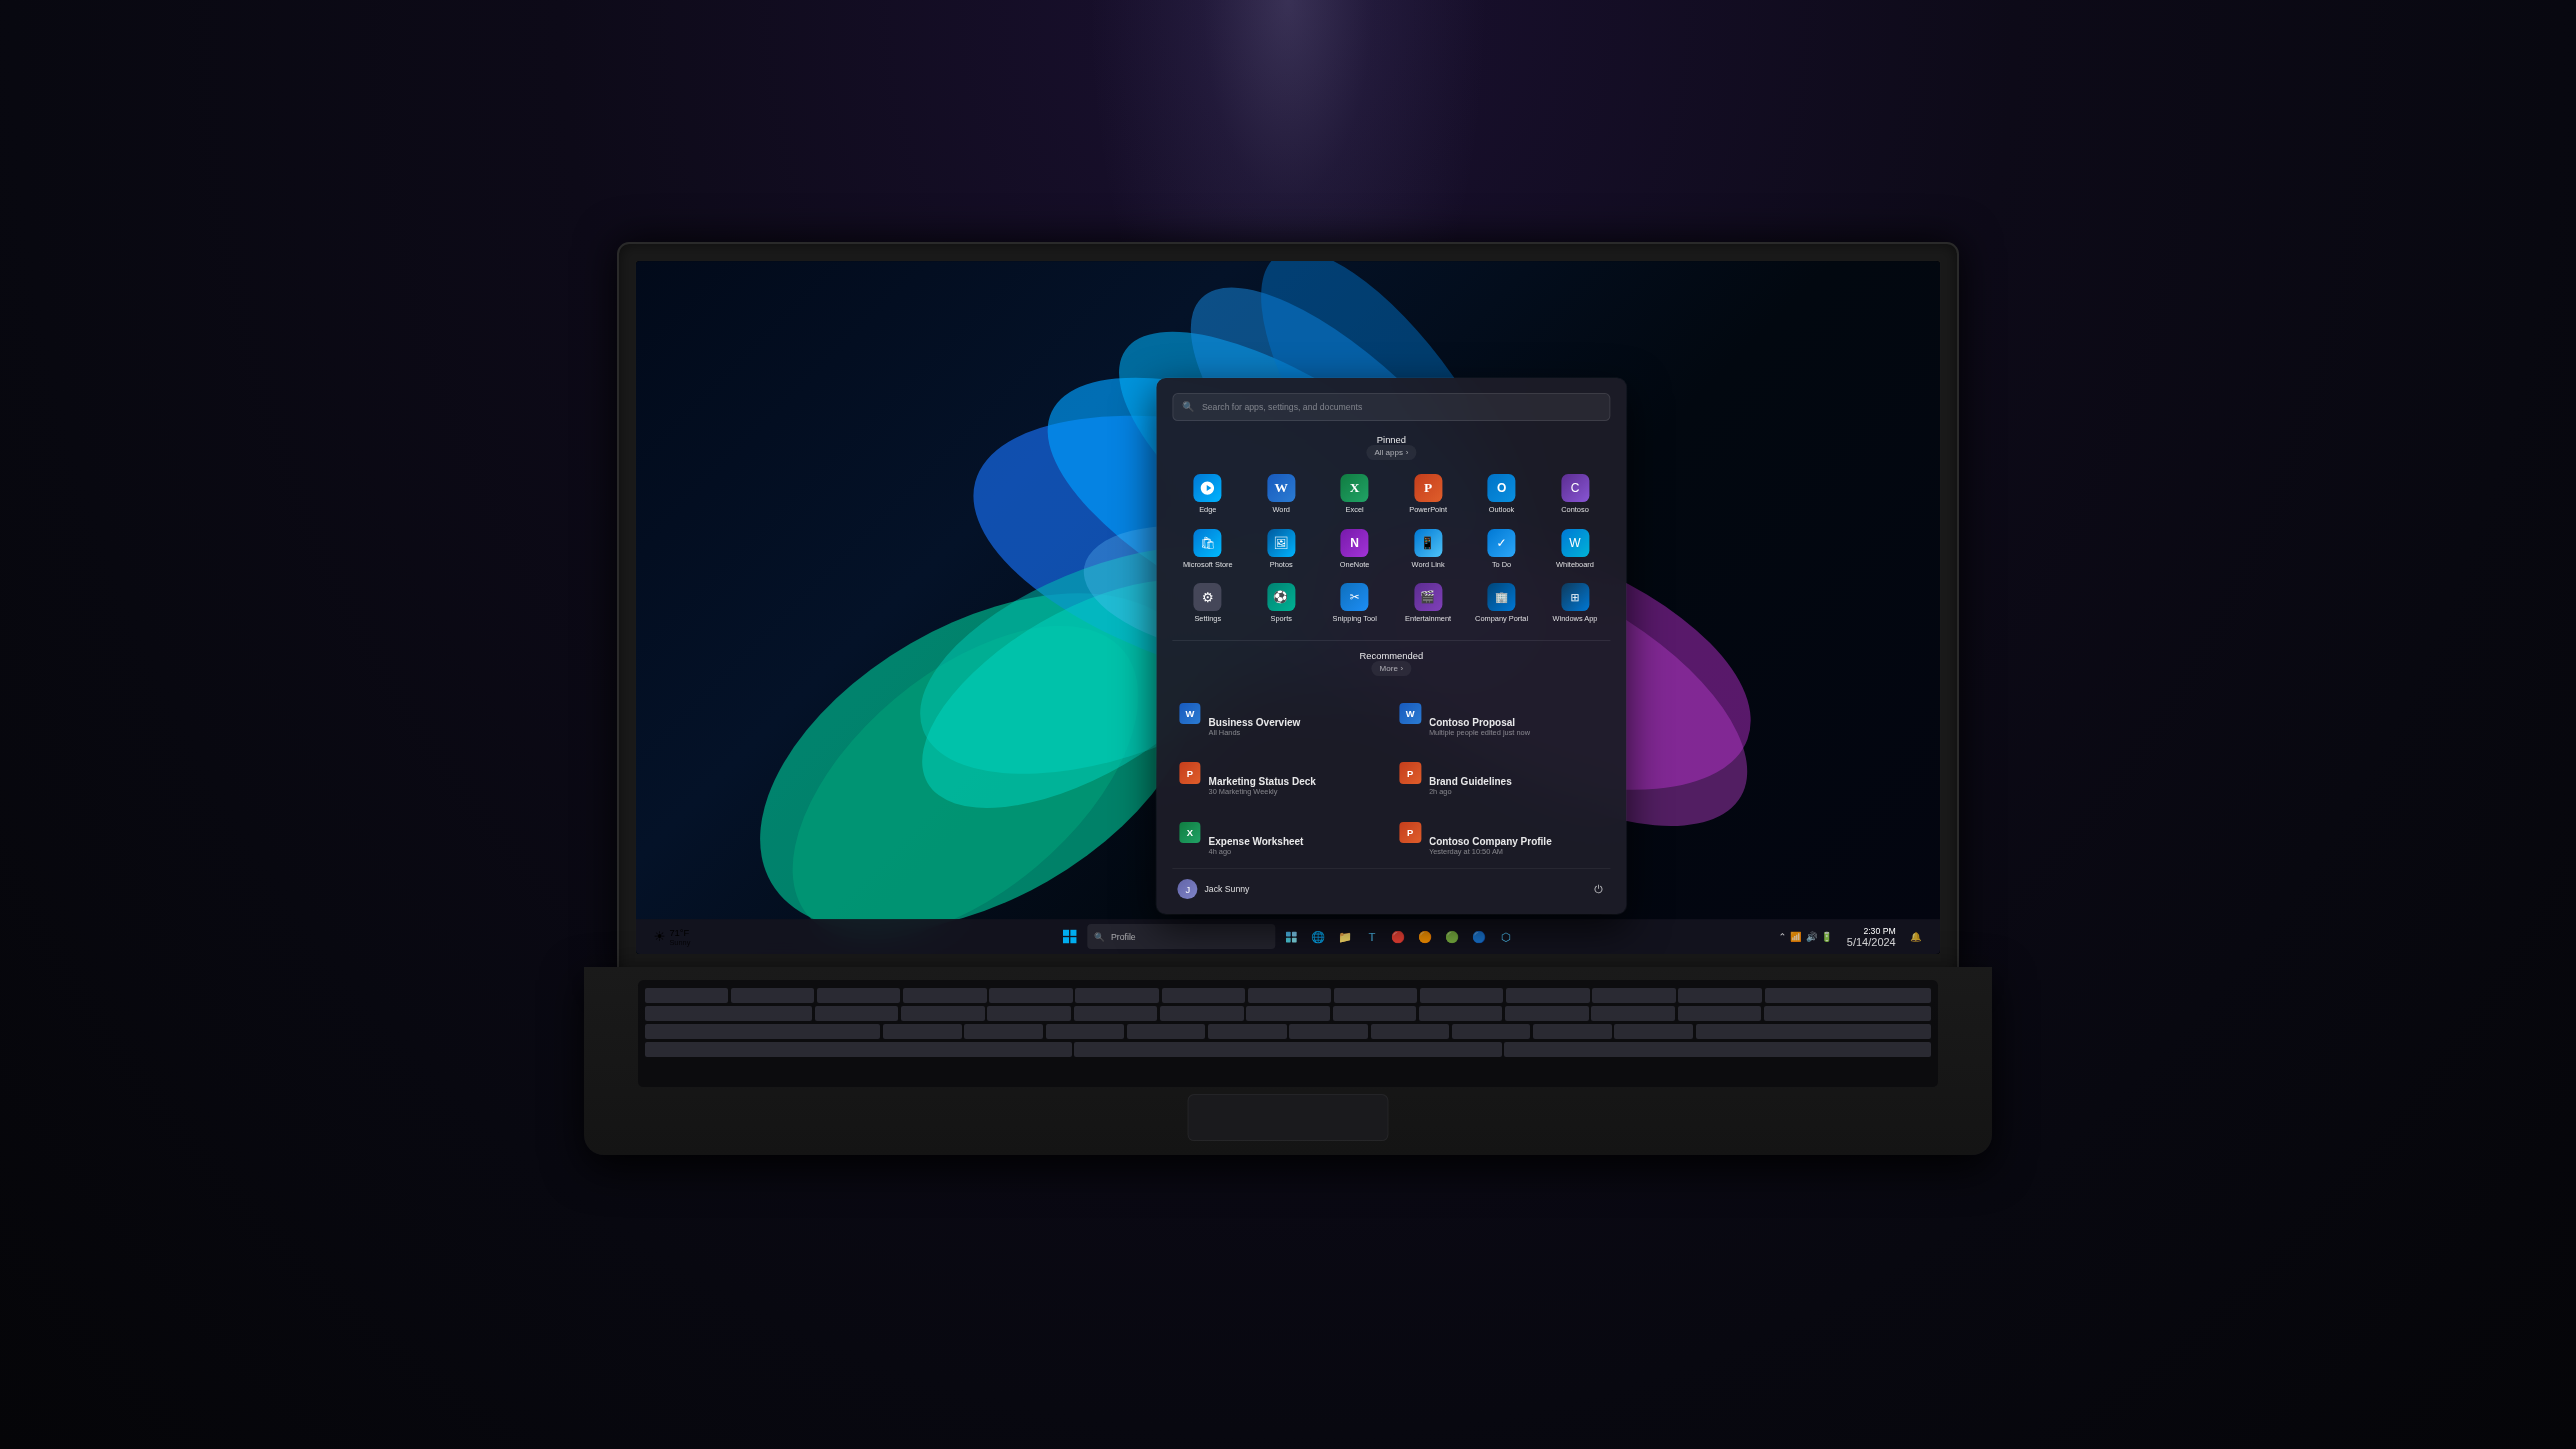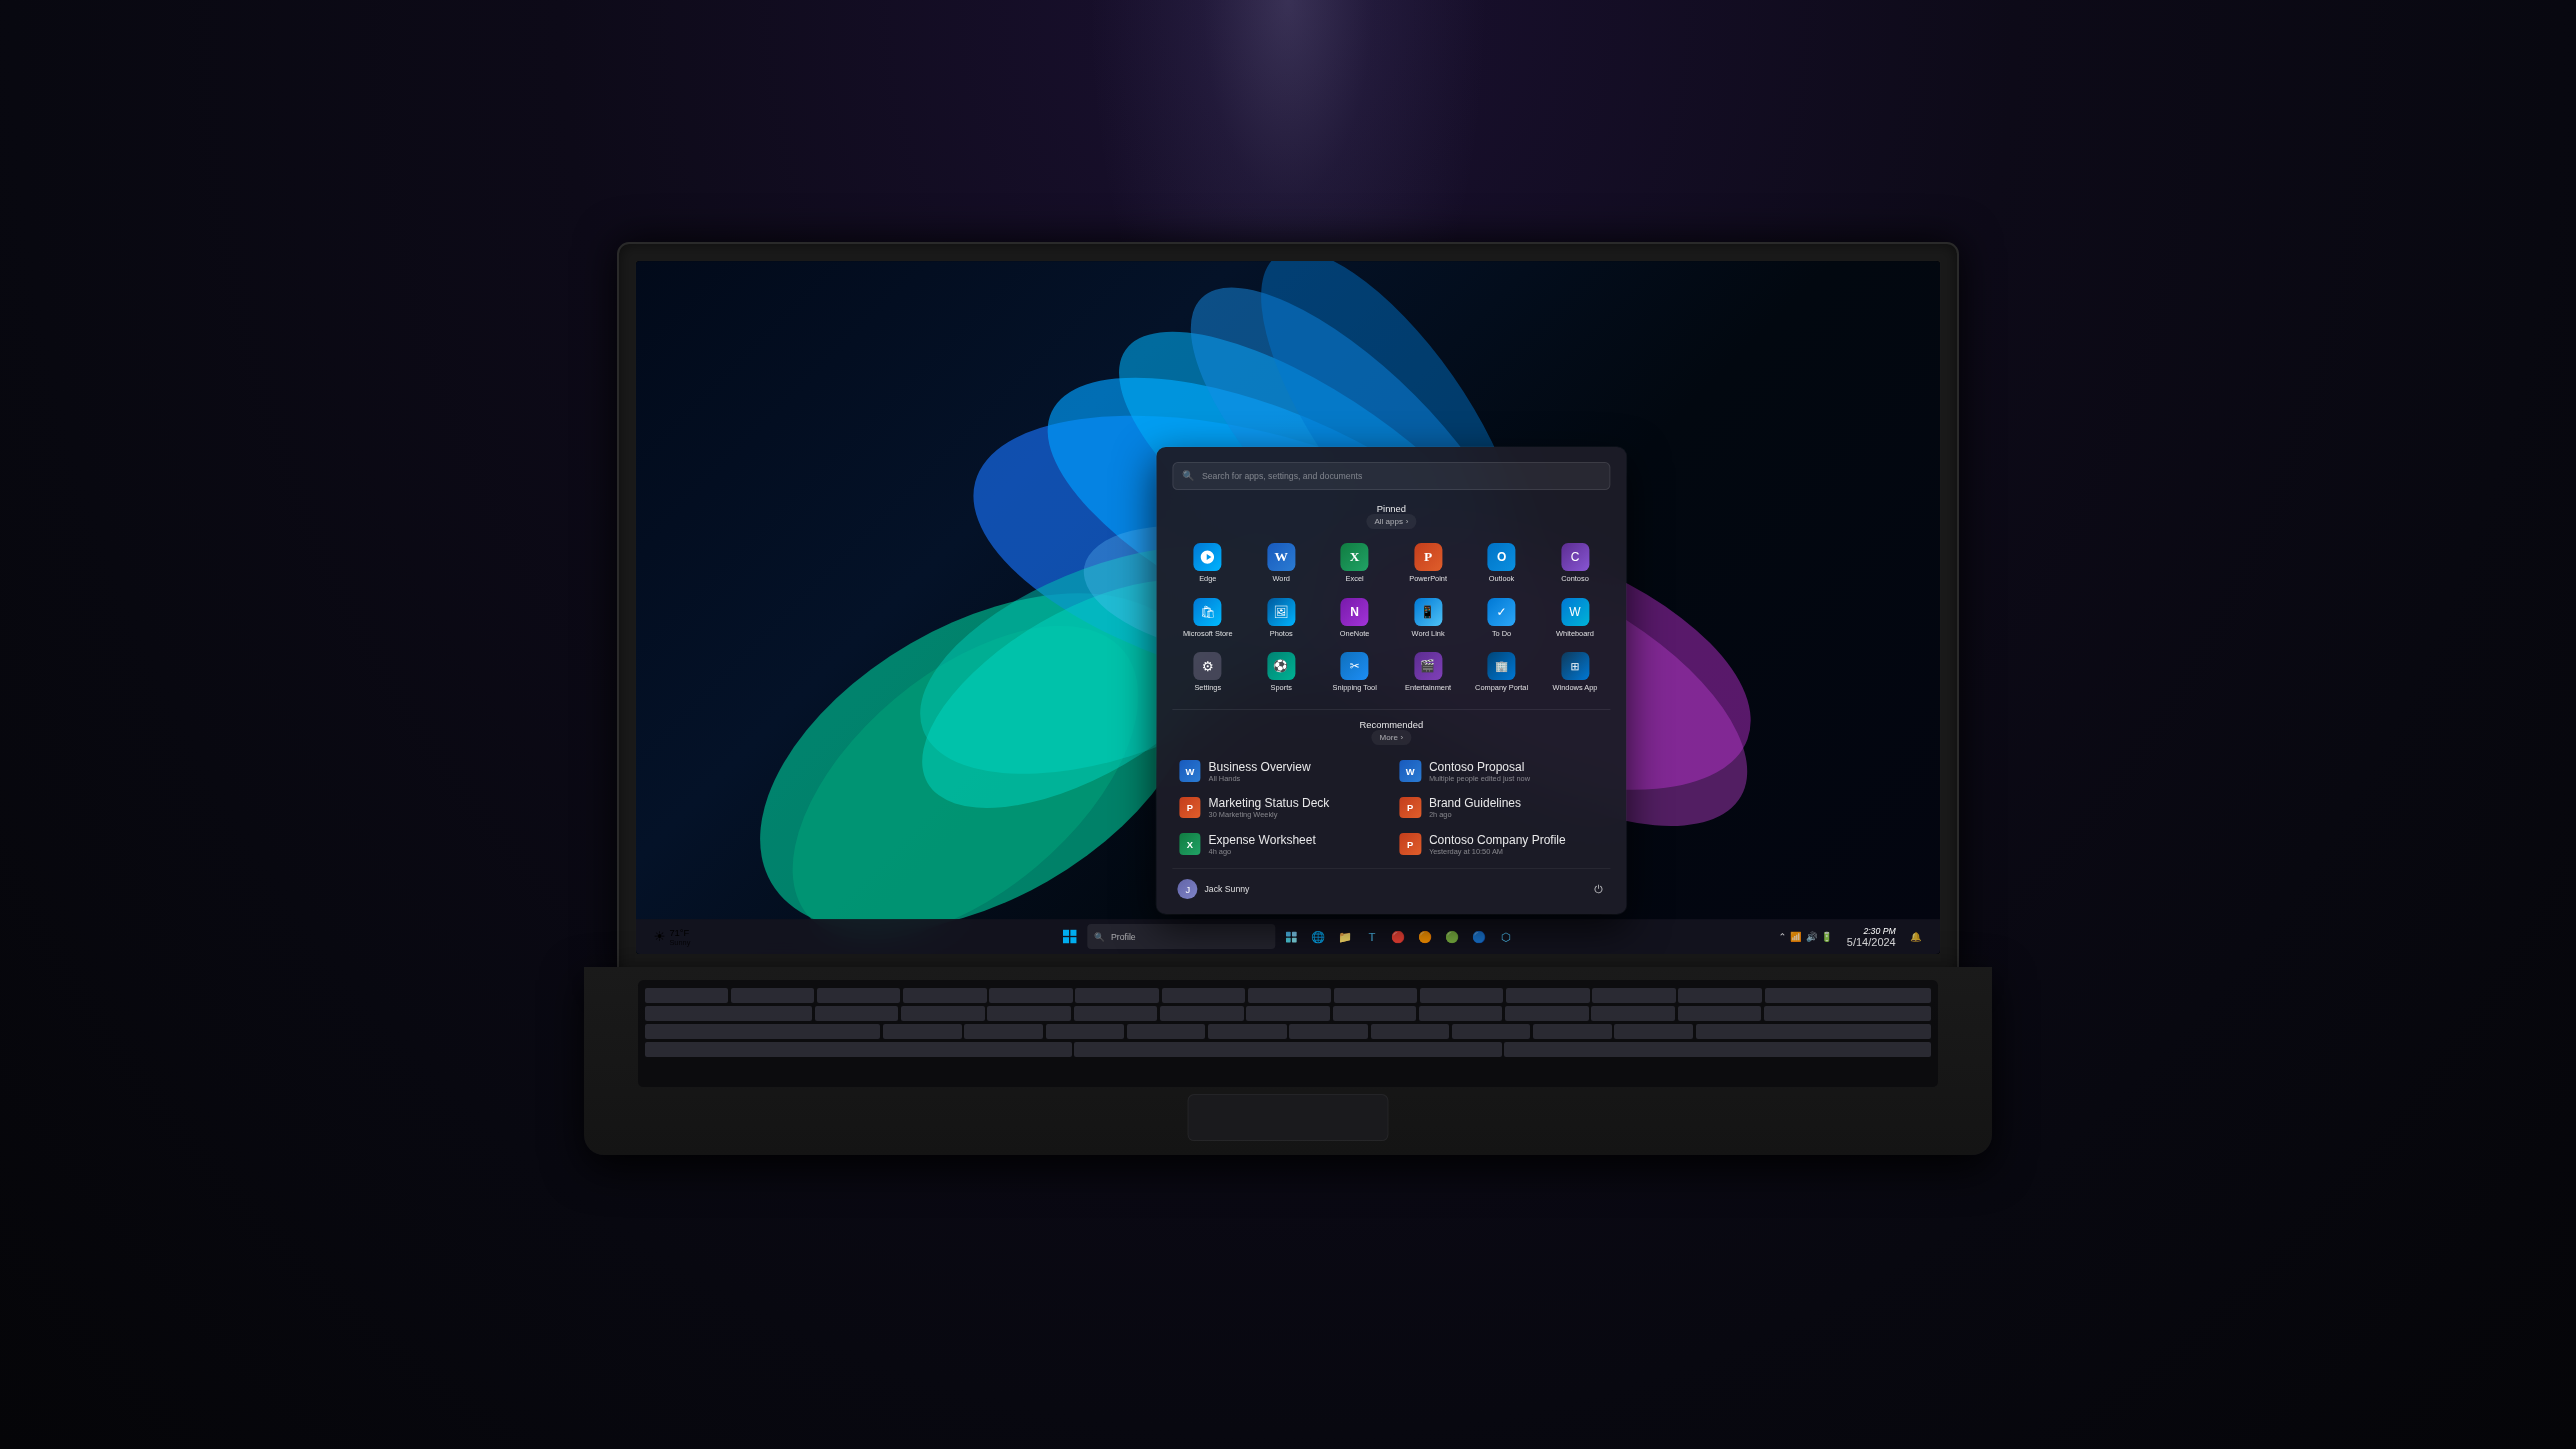--- a/index.html
+++ b/index.html
@@ -194,21 +194,20 @@
       text-align: right;
       padding: 2.7px 5.4px;
       border-radius: 4px;
       cursor: pointer;
     }
 
     .clock-time {
       font-size: 8.7px;
       color: #fff;
       display: block;
-      font-style: italic;
     }
 
     .clock-date {
       font-size: 11px;
       color: rgba(255,255,255,0.8);
       display: block;
     }
 
     
     .start-menu {
@@ -363,25 +362,26 @@
       flex-shrink: 0;
     }
 
     .rec-info {
       flex: 1;
       min-width: 0;
     }
 
     .rec-title {
       color: rgba(255,255,255,0.9);
-      font-size: 12px;
-      font-weight: 400;
+      font-size: 10px;
+      font-weight: 700;
       white-space: nowrap;
       overflow: hidden;
       text-overflow: ellipsis;
+      margin-top: 26px;
     }
 
     .rec-subtitle {
       color: rgba(255,255,255,0.45);
       font-size: 7.4px;
       white-space: nowrap;
       overflow: hidden;
       text-overflow: ellipsis;
     }
 

